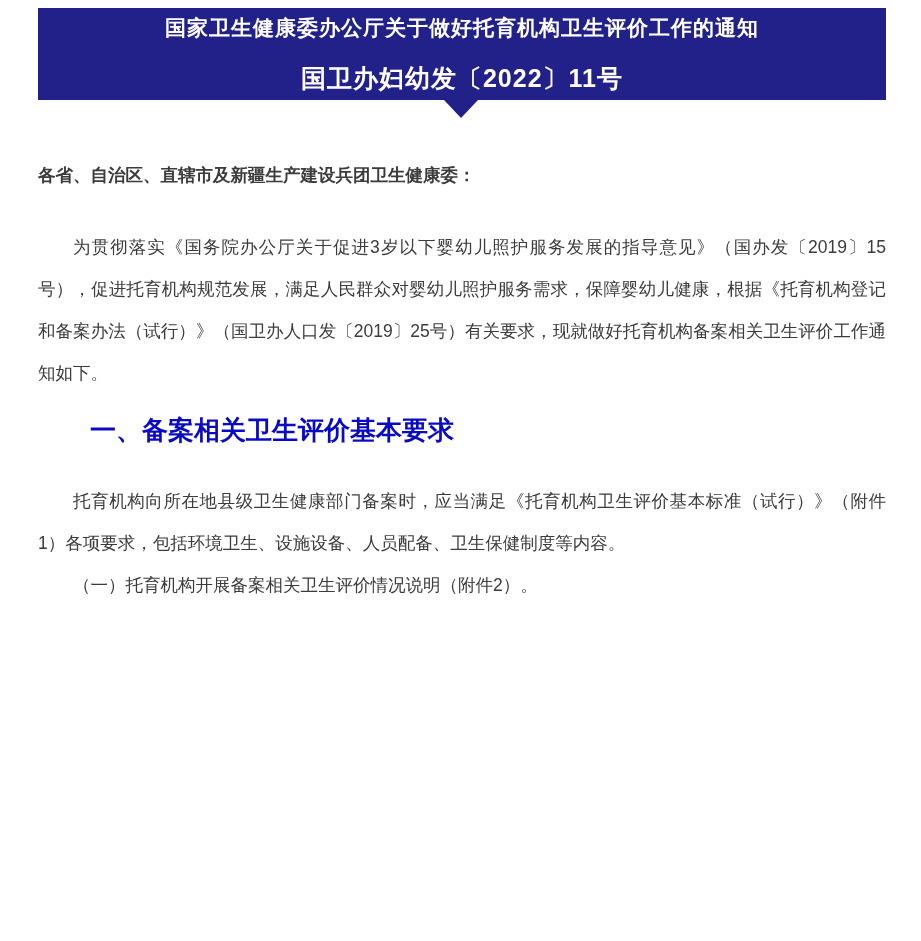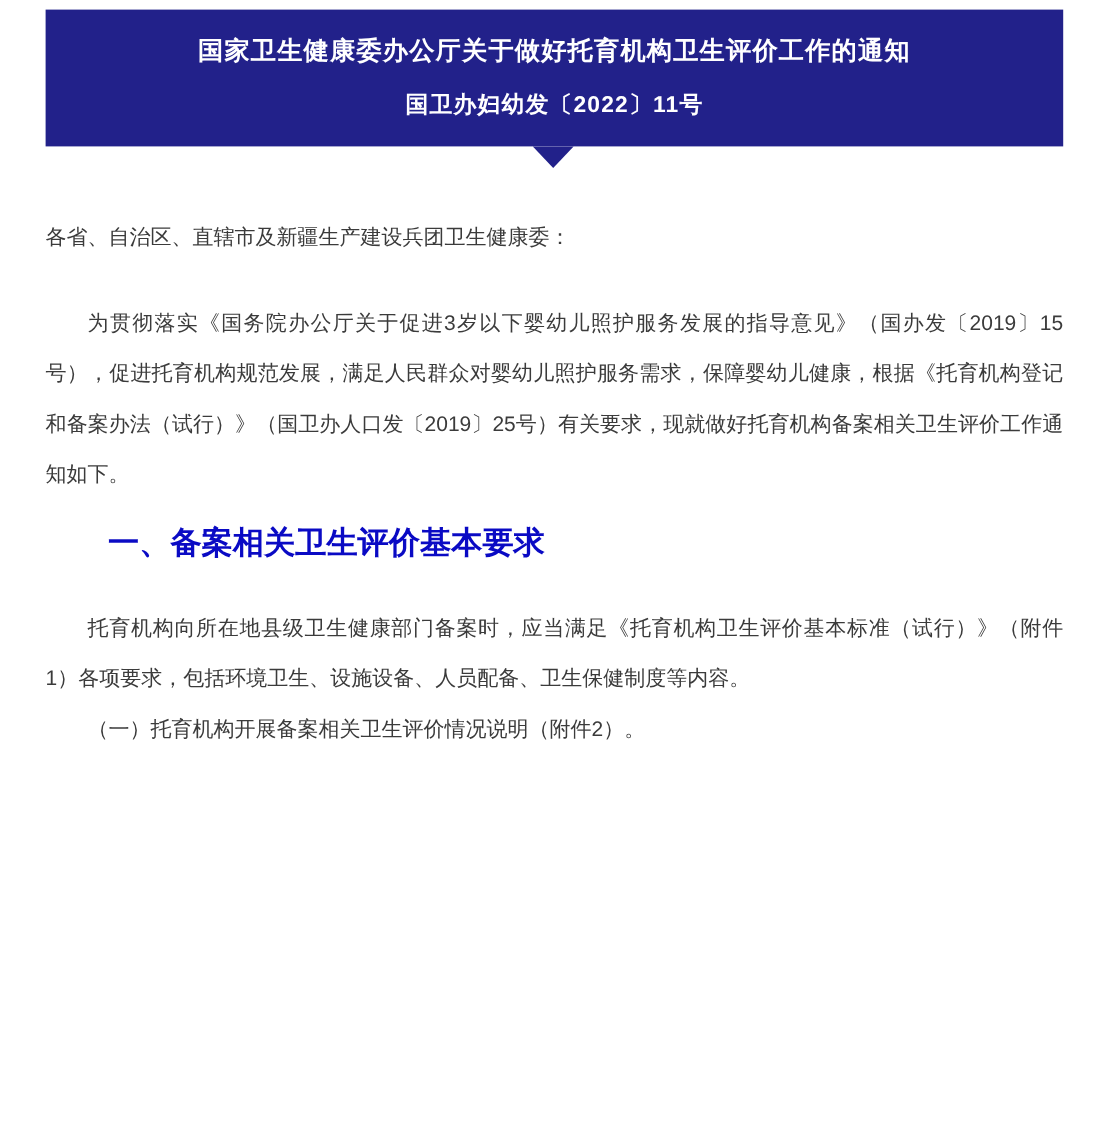--- a/index.html
+++ b/index.html
@@ -12,38 +12,38 @@
     position: relative;
     width: 921px;
     height: 941px;
     background: #ffffff;
     overflow: hidden;
   }
   
   .banner {
     margin: 8px 35px 0 38px;
     width: 848px;
-    height: 114px;
+    height: 92px;
     background: #22218a;
     color: #ffffff;
     display: flex;
     flex-direction: column;
     align-items: center;
     justify-content: center;
     gap: 22px;
     text-align: center;
   }
   .banner-title {
     font-size: 21px;
     font-weight: bold;
     letter-spacing: 1px;
     line-height: 1.2;
   }
   .banner-docnum {
-    font-size: 19px;
+    font-size: 25px;
     font-weight: bold;
     letter-spacing: 1px;
     line-height: 1.2;
   }
   .banner-pointer {
     width: 0;
     height: 0;
     margin: 0 auto;
     border-left: 17px solid transparent;
     border-right: 17px solid transparent;
@@ -51,21 +51,21 @@
   }
   
   .content {
     margin: 36px 35px 0 38px;
     font-size: 17.5px;
     line-height: 42px;
     color: #3b3b3b;
     text-align: justify;
   }
   .content p { margin: 0; }
-  .salutation { margin-bottom: 30px !important; }
+  .salutation { margin-bottom: 30px !important; font-weight: bold; }
   .indent { text-indent: 2em; }
   .section-heading {
     color: #0a0ac4;
     font-size: 26px;
     font-weight: bold;
     text-indent: 2em;
     line-height: 46px;
     margin: 13px 0 27px;
   }
 </style>

